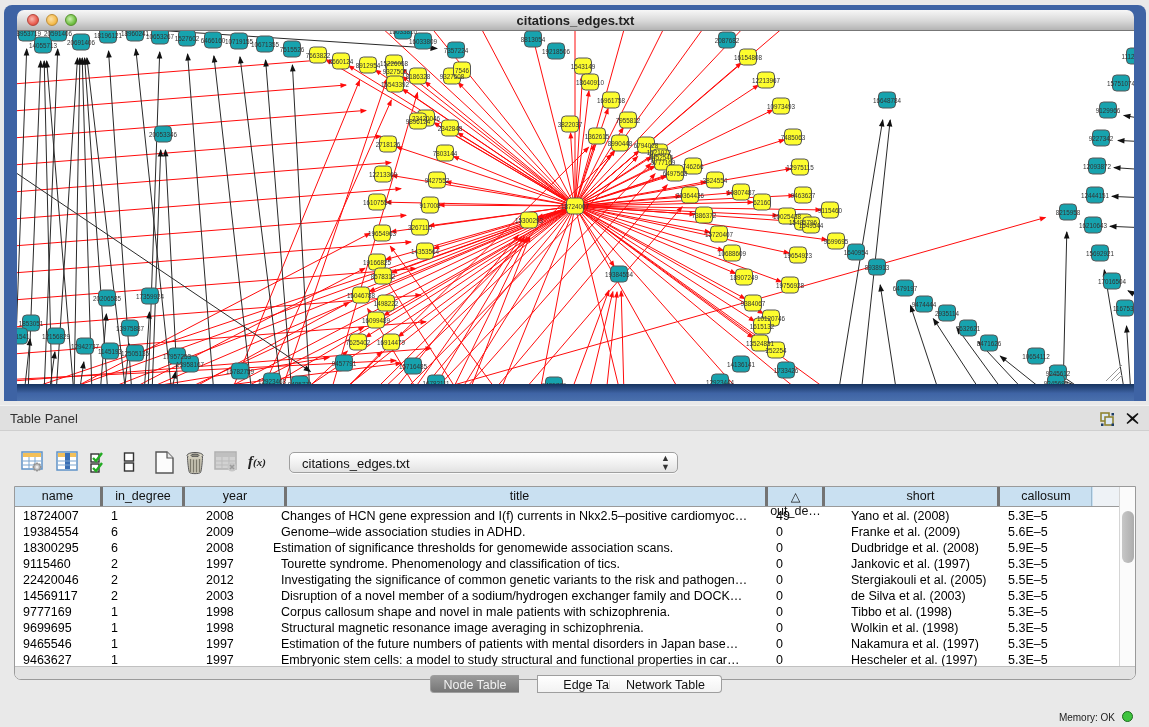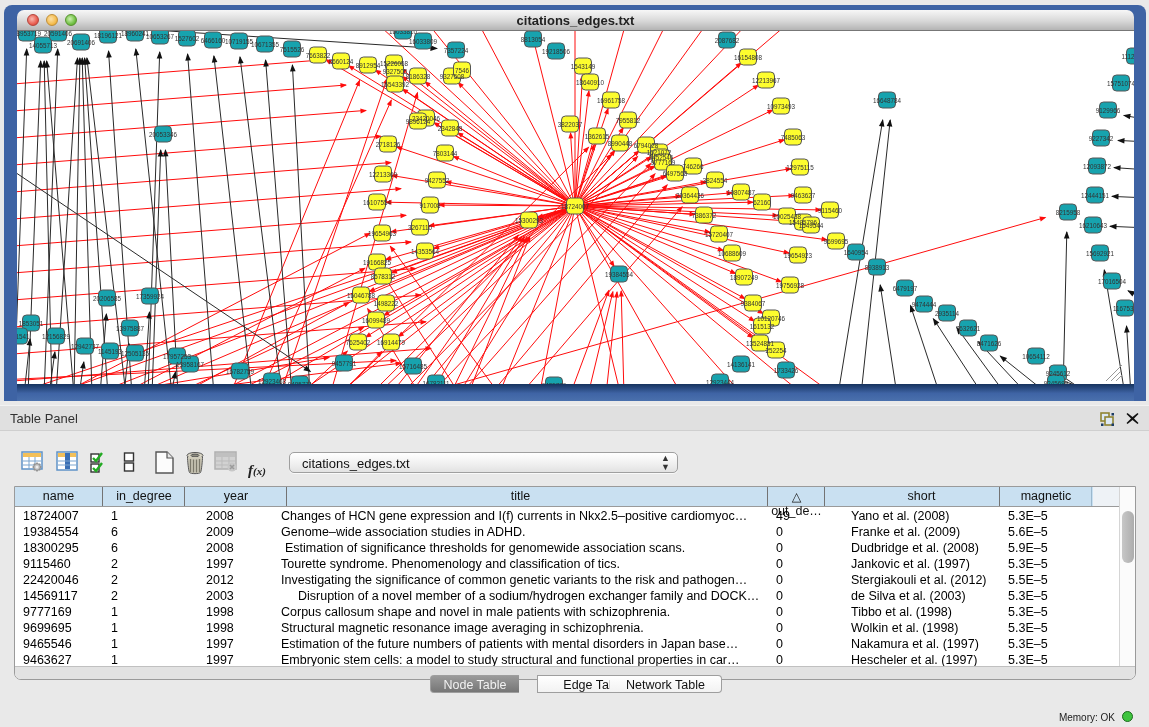--- a/index.html
+++ b/index.html
@@ -11,21 +11,21 @@
 #bpanel{position:absolute;left:0;top:401px;width:1149px;height:326px;background:#e9e9e9}
 #pttl{position:absolute;left:0;top:4px;width:1149px;height:26px;background:#e0e0e0;border-top:1px solid #f2f2f2;border-bottom:1px solid #cfcfcf}
 #pttl span{position:absolute;left:10px;top:5px;font-size:13px;color:#333}
 #toolbar{position:absolute;left:0;top:31px;width:1149px;height:50px}
 .ic{position:absolute;top:19px}
 #combo{position:absolute;left:289px;top:20px;width:389px;height:21px;border:1px solid #9f9f9f;border-radius:5px;background:linear-gradient(#ffffff,#efefef 60%,#e2e2e2);box-shadow:0 1px 0 rgba(255,255,255,.7)}
 #combo .cv{position:absolute;left:12px;top:3px;font-size:13px;color:#111}
 #combo .ar{position:absolute;right:7px;top:1px;font-size:9px;color:#333;line-height:9px}
 #tablebox{position:absolute;left:14px;top:85px;width:1122px;height:194px;background:#fff;border:1px solid #9a9a9a;border-radius:0 0 7px 7px}
 #thead{position:absolute;left:0;top:0;width:1104px;height:20px;background:#c9e0f1;border-bottom:1px solid #9a9a9a}
-#thead .th{position:absolute;top:0;height:19px;border-right:1px solid #737373;font-size:12.5px;color:#111;text-align:center;padding-top:2px}
+#thead .th{position:absolute;top:0;height:19px;border-right:3px solid #737373;font-size:12.5px;color:#111;text-align:center;padding-top:2px}
 #tbody{position:absolute;left:0;top:21px;width:1104px;height:158px;overflow:hidden}
 .tr{position:relative;height:16px;font-size:12.5px;color:#000;white-space:nowrap}
 .tr span{position:absolute;top:1px}
 #vscroll{position:absolute;right:0;top:0;width:16px;height:179px;background:#fbfbfb;border-left:1px solid #d5d5d5}
 #vthumb{position:absolute;left:2px;top:24px;width:12px;height:52px;background:linear-gradient(90deg,#c7c7c7,#adadad);border-radius:6px}
 #tfoot{position:absolute;left:0;bottom:0;width:1120px;height:13px;background:#e2e2e2;border-top:1px solid #c0c0c0;border-radius:0 0 6px 6px}
 #tabs{position:absolute;left:430px;top:274px;height:18px;font-size:12.5px}
 #tabs .seg{position:absolute;top:0;height:18px;text-align:center;padding-top:2px;border:1px solid #9e9e9e}
 #mem{position:absolute;right:34px;top:311px;font-size:10px;color:#222}
 #memdot{position:absolute;right:16px;top:310px;width:11px;height:11px;border-radius:50%;background:#3ec43e;border:1px solid #1d6a1d}
@@ -728,35 +728,35 @@
     <path d="M4.5 6 C4.5 9 5.5 20 6.5 21.5 C8 23 16 23 17.5 21.5 C18.5 20 19.5 9 19.5 6" fill="#cfcbba" stroke="#555"></path>
     <path d="M7.5 8 V21 M10.5 8.5 V21.6 M13.5 8.5 V21.6 M16.5 8 V21" stroke="#7c796b" stroke-width="1.4"></path>
   </svg>
   <svg class="ic" style="left:214px" width="24" height="22" viewBox="0 0 24 22">
     <rect x="1" y="1" width="21" height="17" fill="#d2d2d2" stroke="#b0b0b0" stroke-width="1.5"></rect>
     <rect x="2" y="2" width="19" height="4" fill="#c0c0c0"></rect>
     <path d="M2 10 H21 M2 14 H21 M8 6 V18 M15 6 V18" stroke="#bbbbbb" stroke-width="1"></path>
     <circle cx="18" cy="16" r="4.5" fill="#c7c7c7"></circle>
     <path d="M16 14 L20 18 M20 14 L16 18" stroke="#9b9b9b" stroke-width="1.6"></path>
   </svg>
-  <div class="ic" style="left:248px;top:30px;font-size:15px;font-style:italic;font-weight:bold;font-family:'Liberation Serif',serif;color:#222">f<span style="font-size:11px">(x)</span></div>
+  <div class="ic" style="left:248px;top:21px;font-size:15px;font-style:italic;font-weight:bold;font-family:'Liberation Serif',serif;color:#222">f<span style="font-size:11px">(x)</span></div>
   <div id="combo">
         <span class="cv">citations_edges.txt</span>
         <span class="ar">▲<br>▼</span>
       </div>
  </div>
  <div id="tablebox">
   <div id="thead">
    <div class="th" style="left:0;width:88px">name</div>
    <div class="th" style="left:89px;width:81px">in_degree</div>
    <div class="th" style="left:171px;width:101px">year</div>
    <div class="th" style="left:259px;width:494px">title</div>
    <div class="th" style="left:754px;width:56px">△ out_de…</div>
    <div class="th" style="left:829px;width:156px">short</div>
-   <div class="th" style="left:986px;width:91px;border-right:1px solid #9bb8cd">magnetic</div>
+   <div class="th" style="left:986px;width:91px;border-right:1px solid #9bb8cd">callosum</div>
    <div class="th" style="left:1078px;width:26px;background:#eef2f6;border-right:none"></div>
   </div>
   <div id="tbody">
 <div class="tr">
           <span style="left:8px">18724007</span>
           <span style="left:96px">1</span>
           <span style="left:191px">2008</span>
           <span style="left:266px">Changes of HCN gene expression and I(f) currents in Nkx2.5–positive cardiomyoc…</span>
           <span style="left:761px">49</span>
           <span style="left:836px">Yano et al. (2008)</span>
@@ -768,48 +768,48 @@
           <span style="left:191px">2009</span>
           <span style="left:266px">Genome–wide association studies in ADHD.</span>
           <span style="left:761px">0</span>
           <span style="left:836px">Franke et al. (2009)</span>
           <span style="left:993px">5.6E–5</span>
         </div>
 <div class="tr">
           <span style="left:8px">18300295</span>
           <span style="left:96px">6</span>
           <span style="left:191px">2008</span>
-          <span style="left:270px">Estimation of significance thresholds for genomewide association scans.</span>
+          <span style="left:258px">Estimation of significance thresholds for genomewide association scans.</span>
           <span style="left:761px">0</span>
           <span style="left:836px">Dudbridge et al. (2008)</span>
           <span style="left:993px">5.9E–5</span>
         </div>
 <div class="tr">
           <span style="left:8px">9115460</span>
           <span style="left:96px">2</span>
           <span style="left:191px">1997</span>
           <span style="left:266px">Tourette syndrome. Phenomenology and classification of tics.</span>
           <span style="left:761px">0</span>
           <span style="left:836px">Jankovic et al. (1997)</span>
           <span style="left:993px">5.3E–5</span>
         </div>
 <div class="tr">
           <span style="left:8px">22420046</span>
           <span style="left:96px">2</span>
           <span style="left:191px">2012</span>
           <span style="left:266px">Investigating the significance of common genetic variants to the risk and pathogen…</span>
           <span style="left:761px">0</span>
-          <span style="left:836px">Stergiakouli et al. (2012)</span>
+          <span style="left:836px">Stergiakouli et al. (2005)</span>
           <span style="left:993px">5.5E–5</span>
         </div>
 <div class="tr">
           <span style="left:8px">14569117</span>
           <span style="left:96px">2</span>
           <span style="left:191px">2003</span>
-          <span style="left:283px">Disruption of a novel member of a sodium/hydrogen exchanger family and DOCK…</span>
+          <span style="left:266px">Disruption of a novel member of a sodium/hydrogen exchanger family and DOCK…</span>
           <span style="left:761px">0</span>
           <span style="left:836px">de Silva et al. (2003)</span>
           <span style="left:993px">5.3E–5</span>
         </div>
 <div class="tr">
           <span style="left:8px">9777169</span>
           <span style="left:96px">1</span>
           <span style="left:191px">1998</span>
           <span style="left:266px">Corpus callosum shape and novel in male patients with schizophrenia.</span>
           <span style="left:761px">0</span>

